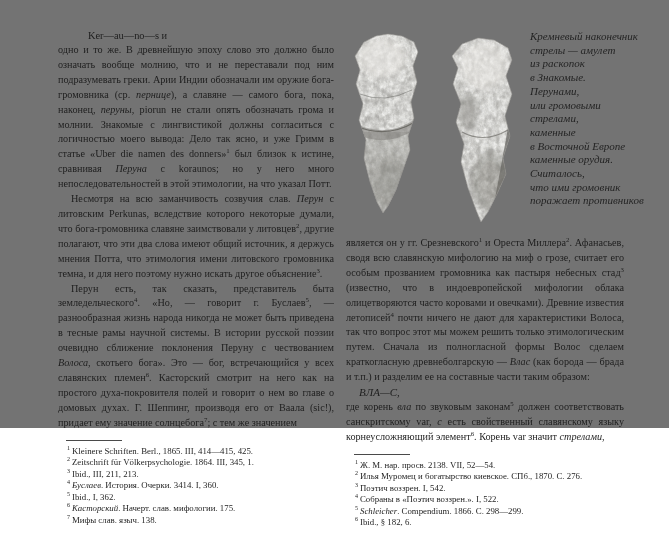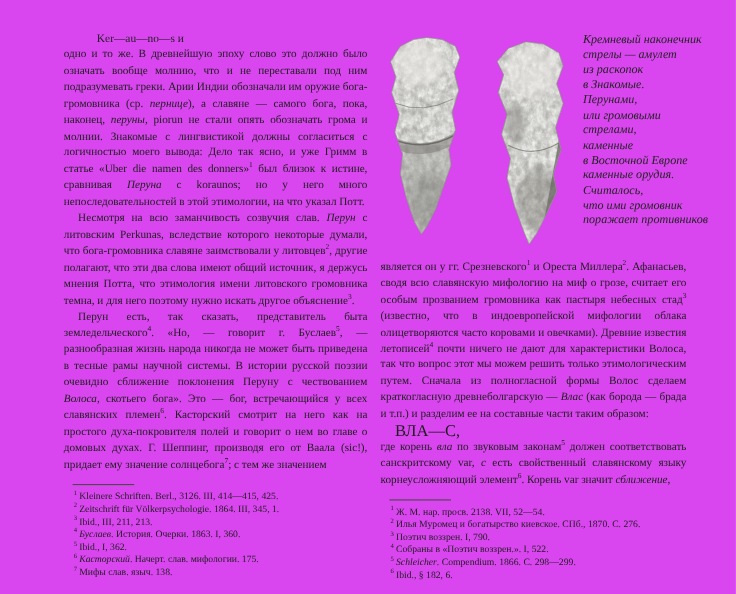--- a/index.html
+++ b/index.html
@@ -1,29 +1,29 @@
 <!DOCTYPE html>
 <html><head>
 <meta charset="utf-8">
 <style>
   html, body { margin:0; padding:0; }
   body {
     width:669px; height:540px; background:#ffffff; overflow:hidden;
     font-family:"Liberation Serif", serif; color:#1e1e1e;
   }
-  .spread { position:relative; width:669px; height:540px; background:#d946ef; }
+  .spread { position:relative; width:669px; height:428px; background:#737373; }
   .page { position:absolute; top:28px; }
   .page-left  { left:58px;  width:276px; }
   .page-right { left:346px; width:278px; }
 
   .verse-line { font-size:10.4px; line-height:15px; padding-left:30px; white-space:nowrap; }
 
   .body-text p { margin:0; font-size:10.2px; line-height:14.9px; text-align:justify; }
   .body-text p.indent { text-indent:13px; }
-  .vla-line { font-size:15px; line-height:14.9px; padding-left:13px; }
+  .vla-line { font-size:11px; line-height:14.9px; padding-left:13px;font-style:italic; }
 
   sup { font-size:6.8px; line-height:0; vertical-align:super; }
 
   .fn-rule { width:56px; border:none; border-top:1px solid #4a4a4a; margin:9px 0 5px 8px; height:0; }
   .footnotes { font-size:8.8px; line-height:11.5px; }
   .footnote { padding-left:9px; text-align:left; }
   .footnote sup { font-size:6px; margin-right:2px; }
 
   .page-number { text-align:center; font-size:9.8px; margin-top:11px; letter-spacing:1px; }
 
@@ -45,24 +45,24 @@
       </div>
 
     <div class="body-text">
       <p><span>одно и то же. В древнейшую эпоху слово это должно было означать вообще молнию, что и не переставали под ним подразумевать греки. Арии Индии обозначали им оружие бога-громовника (ср. </span><span class="ital">пернице</span><span>), а славяне — самого бога, пока, наконец, </span><span class="ital">перуны</span><span>, piorun не стали опять обозначать грома и молнии. Знакомые с лингвистикой должны согласиться с логичностью моего вывода: Дело так ясно, и уже Гримм в статье «Uber die namen des donners»</span><sup>1</sup><span> был близок к истине, сравнивая </span><span class="ital">Перуна</span><span> с koraunos; но у него много непоследовательностей в этой этимологии, на что указал Потт.</span></p>
       <p class="indent"><span>Несмотря на всю заманчивость созвучия слав. </span><span class="ital">Перун</span><span> с литовским Perkunas, вследствие которого некоторые думали, что бога-громовника славяне заимствовали у литовцев</span><sup>2</sup><span>, другие полагают, что эти два слова имеют общий источник, я держусь мнения Потта, что этимология имени литовского громовника темна, и для него поэтому нужно искать другое объяснение</span><sup>3</sup><span>.</span></p>
       <p class="indent"><span>Перун есть, так сказать, представитель быта земледельческого</span><sup>4</sup><span>. «Но, — говорит г. Буслаев</span><sup>5</sup><span>, — разнообразная жизнь народа никогда не может быть приведена в тесные рамы научной системы. В истории русской поэзии очевидно сближение поклонения Перуну с чествованием </span><span class="ital">Волоса</span><span>, скотьего бога». Это — бог, встречающийся у всех славянских племен</span><sup>6</sup><span>. Касторский смотрит на него как на простого духа-покровителя полей и говорит о нем во главе о домовых духах. Г. Шеппинг, производя его от Ваала (sic!), придает ему значение солнцебога</span><sup>7</sup><span>; с тем же значением</span></p>
     </div>
 
     <hr class="fn-rule">
     <div class="footnotes">
-        <div class="footnote"><sup>1</sup><span>Kleinere Schriften. Berl., 3126. III, 414—415, 425.</span></div>
+        <div class="footnote"><sup>1</sup><span>Kleinere Schriften. Berl., 1865. III, 414—415, 425.</span></div>
         <div class="footnote"><sup>2</sup><span>Zeitschrift für Völkerpsychologie. 1864. III, 345, 1.</span></div>
         <div class="footnote"><sup>3</sup><span>Ibid., III, 211, 213.</span></div>
-        <div class="footnote"><sup>4</sup><span class="ital">Буслаев</span><span>. История. Очерки. 1863. I, 360.</span></div>
+        <div class="footnote"><sup>4</sup><span class="ital">Буслаев</span><span>. История. Очерки. 3414. I, 360.</span></div>
         <div class="footnote"><sup>5</sup><span>Ibid., I, 362.</span></div>
         <div class="footnote"><sup>6</sup><span class="ital">Касторский</span><span>. Начерт. слав. мифологии. 175.</span></div>
         <div class="footnote"><sup>7</sup><span>Мифы слав. языч. 138.</span></div>
       </div>
 
   </div>
 
   <div class="page page-right">
 
     <div class="figure-block">
@@ -128,28 +128,28 @@
           <div class="cap-line">что ими громовник</div>
           <div class="cap-line">поражает противников</div>
         </div>
     </div>
 
     <div class="body-text">
       <p><span>является он у гг. Срезневского</span><sup>1</sup><span> и Ореста Миллера</span><sup>2</sup><span>. Афанасьев, сводя всю славянскую мифологию на миф о грозе, считает его особым прозванием громовника как пастыря небесных стад</span><sup>3</sup><span> (известно, что в индоевропейской мифологии облака олицетворяются часто коровами и овечками). Древние известия летописей</span><sup>4</sup><span> почти ничего не дают для характеристики Волоса, так что вопрос этот мы можем решить только этимологическим путем. Сначала из полногласной формы Волос сделаем краткогласную древнеболгарскую — </span><span class="ital">Влас</span><span> (как борода — брада и т.п.) и разделим ее на составные части таким образом:</span></p>
     </div>
     <div class="vla-line">ВЛА—С,</div>
     <div class="body-text">
-      <p><span>где корень </span><span class="ital">вла</span><span> по звуковым законам</span><sup>5</sup><span> должен соответствовать санскритскому var, </span><span class="ital">с</span><span> есть свойственный славянскому языку корнеусложняющий элемент</span><sup>6</sup><span>. Корень var значит </span><span class="ital">сближение</span><span>,</span></p>
+      <p><span>где корень </span><span class="ital">вла</span><span> по звуковым законам</span><sup>5</sup><span> должен соответствовать санскритскому var, </span><span class="ital">с</span><span> есть свойственный славянскому языку корнеусложняющий элемент</span><sup>6</sup><span>. Корень var значит </span><span class="ital">стрелами</span><span>,</span></p>
     </div>
 
     <hr class="fn-rule">
     <div class="footnotes">
         <div class="footnote"><sup>1</sup><span>Ж. М. нар. просв. 2138. VII, 52—54.</span></div>
         <div class="footnote"><sup>2</sup><span>Илья Муромец и богатырство киевское. СПб., 1870. С. 276.</span></div>
-        <div class="footnote"><sup>3</sup><span>Поэтич воззрен. I, 790.</span></div>
+        <div class="footnote"><sup>3</sup><span>Поэтич воззрен. I, 542.</span></div>
         <div class="footnote"><sup>4</sup><span>Собраны в «Поэтич воззрен.». I, 522.</span></div>
         <div class="footnote"><sup>5</sup><span class="ital">Schleicher</span><span>. Compendium. 1866. С. 298—299.</span></div>
         <div class="footnote"><sup>6</sup><span>Ibid., § 182, 6.</span></div>
       </div>
 
     <div class="page-number">43</div>
   </div>
 </div>
 
 </body></html>

